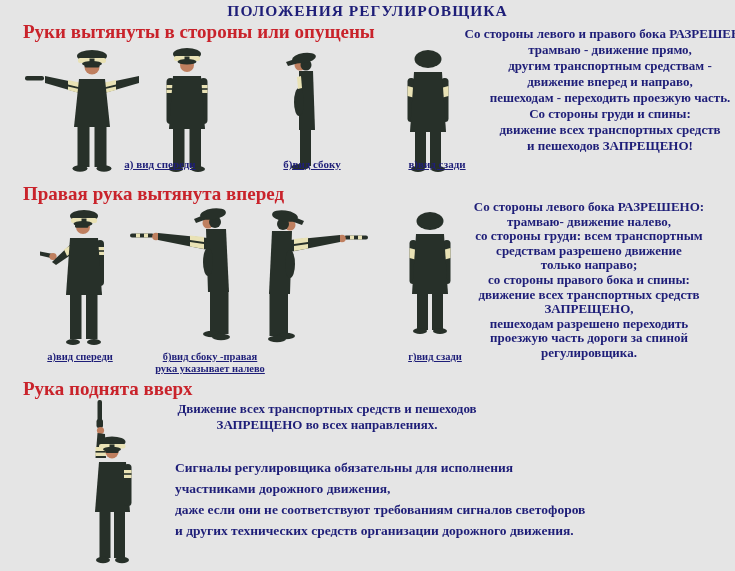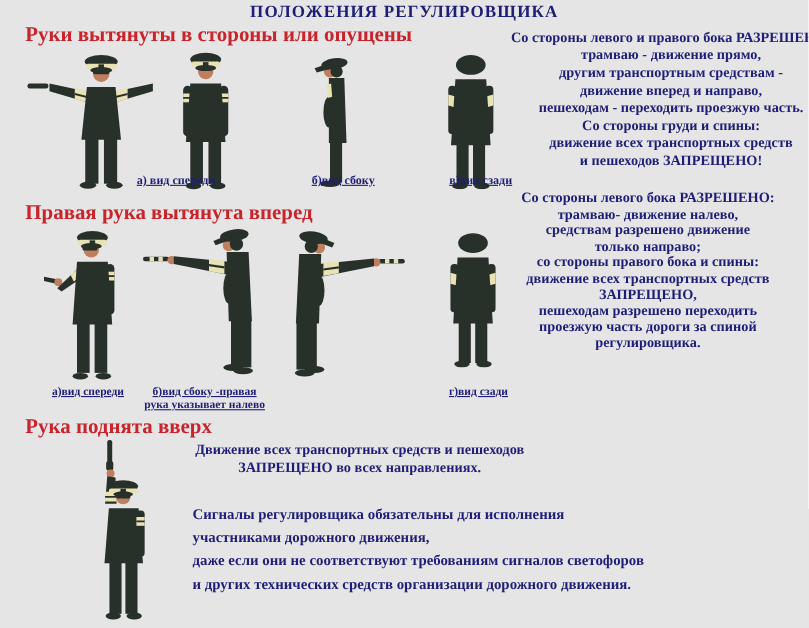--- a/index.html
+++ b/index.html
@@ -12,21 +12,21 @@
     top:2px; left:0; width:735px; text-align:center;
     color:#1e1e78; font-weight:bold; font-size:15.5px; letter-spacing:1px;
     white-space:nowrap;
   }
   .sec-heading {
     color:#c9232b; font-weight:bold; font-size:19px; white-space:nowrap;margin-left:15px;
   }
   .info { color:#1e1e78; font-weight:bold; text-align:center; }
   .info .line { white-space:nowrap; }
   .info1 { top:26px; left:461px; width:298px; font-size:13px; line-height:16px; }
-  .info2 { top:173px; left:443px; width:292px; font-size:13px; line-height:14.6px; }
+  .info2 { top:200px; left:443px; width:292px; font-size:13px; line-height:14.6px; }
   .info3 { top:401px; left:168px; width:318px; font-size:13px; line-height:15.5px; }
   .footer-block { top:457px; left:175px; width:460px; font-size:13.5px; line-height:21px; color:#1e1e78; font-weight:bold; text-align:left; }
   .caption {
     color:#1e1e78; font-weight:bold; font-size:11px; text-align:center; line-height:12px;text-decoration:underline;
   }
   .caption .line { white-space:nowrap; }
   .cap-row2 { font-size:10.5px; }
   .sil  { fill:#273029; }
   .cream{ fill:#e9e2b5; }
   .skin { fill:#bf7f5f; }
@@ -217,31 +217,32 @@
       <rect class="sil" x="12" y="82" width="11" height="38"></rect>
       <rect class="sil" x="27" y="82" width="11" height="38"></rect>
       <ellipse class="sil" cx="15" cy="121" rx="7" ry="3"></ellipse>
       <ellipse class="sil" cx="35" cy="121" rx="7" ry="3"></ellipse>
     </svg>
   </div>
 
   <div class="abs caption cap-row2" style="left:20px; top:351px; width:120px;">
     <div class="line">а)вид спереди</div>
   </div>
-  <div class="abs caption cap-row2" style="left:116px; top:351px; width:140px;">
+  <div class="abs caption cap-row2" style="left:140px; top:351px; width:140px;">
     <div class="line">б)вид сбоку -правая</div>
     <div class="line">рука указывает налево</div>
   </div>
   <div class="abs caption cap-row2" style="left:375px; top:351px; width:120px;">
     <div class="line">г)вид сзади</div>
   </div>
 
   <div class="abs info info2">
     <div class="line">Со стороны левого бока РАЗРЕШЕНО:</div>
     <div class="line">трамваю- движение налево,</div>
+    <div class="line">со стороны груди: всем транспортным</div>
     <div class="line">средствам разрешено движение</div>
     <div class="line">только направо;</div>
     <div class="line">со стороны правого бока и спины:</div>
     <div class="line">движение всех транспортных средств</div>
     <div class="line">ЗАПРЕЩЕНО,</div>
     <div class="line">пешеходам разрешено переходить</div>
     <div class="line">проезжую часть дороги за спиной</div>
     <div class="line">регулировщика.</div>
   </div>
 

